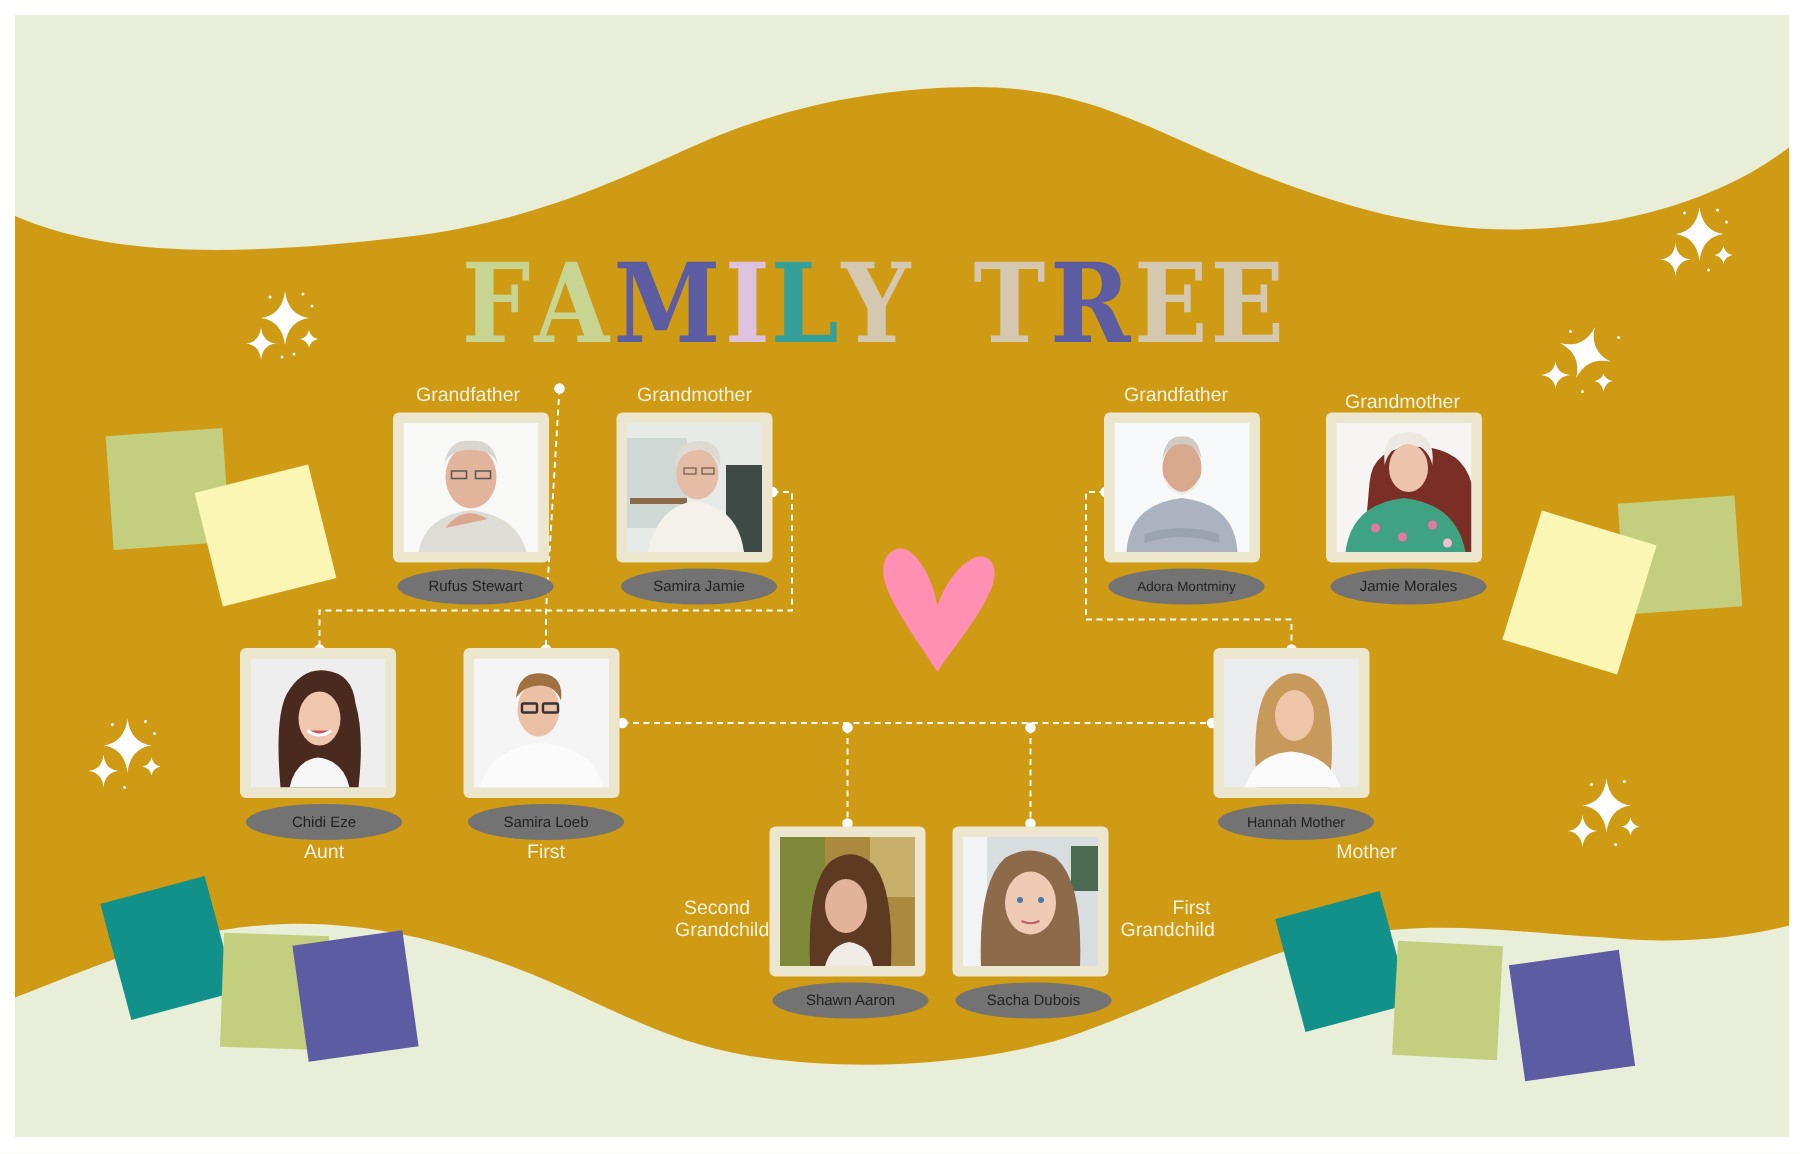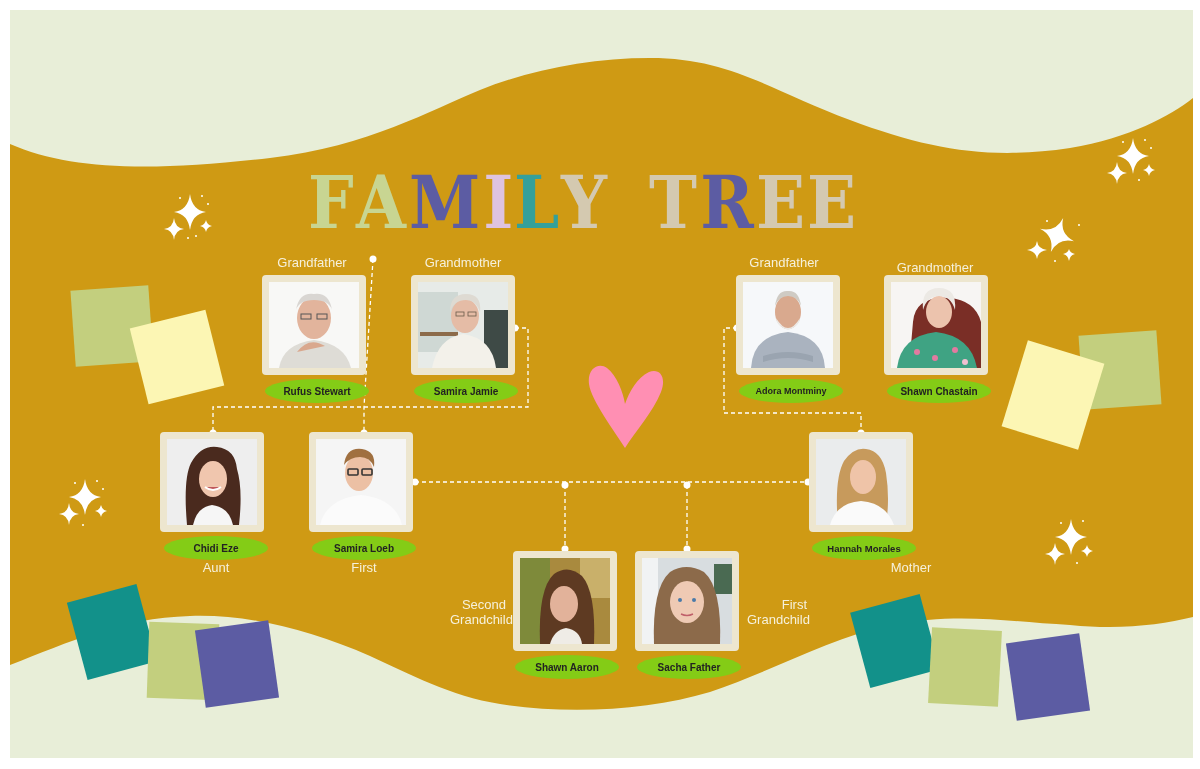--- a/index.html
+++ b/index.html
@@ -6,23 +6,23 @@
   body { width: 1200px; height: 769px; position: relative; overflow: hidden; font-family: "Liberation Sans", sans-serif; }
   .canvas { position: absolute; left: 10px; top: 10px; width: 1183px; height: 748px; background: #e8eed8; overflow: hidden; }
   .bg-svg { position: absolute; left: 0; top: 0; }
   .title { position: absolute; left: 296px; top: 152px; height: 80px; display: flex; align-items: center; font-family: "DejaVu Serif", serif; font-weight: bold; font-size: 70px; letter-spacing: -2px; }
   .title span { display: inline-block; transform: scaleX(0.92) scaleY(1.05); }
   .title .space { width: 40px; }
   .sq { position: absolute; }
   .sparkle { position: absolute; }
   .card { position: absolute; width: 104px; height: 100px; background: #ede6cf; border-radius: 4px; }
   .card .photo { position: absolute; left: 7px; top: 7px; width: 90px; height: 86px; overflow: hidden; }
-  .name-pill { position: absolute; width: 104px; height: 24px; background: #84cc16; border-radius: 50%; display: flex; align-items: center; justify-content: center; font-size: 10px; font-weight: bold; color: #222222; }
+  .name-pill { position: absolute; width: 104px; height: 24px; background: #737373; border-radius: 50%; display: flex; align-items: center; justify-content: center; font-size: 10px; font-weight: normal; color: #222222; }
   .role { position: absolute; font-size: 13px; color: #f6f1dc; text-align: center; }
-  .role.left { text-align: right; }
+  .role.left { text-align: center; }
   .role.right { text-align: left; }
   .lines { position: absolute; left: 0; top: 0; pointer-events: none; }
   .heart { position: absolute; left: 575px; top: 352px; }
 </style>
 </head>
 <body>
 
 <div class="canvas">
 
   <svg class="bg-svg" width="1183" height="748" viewBox="0 0 1183 748">
@@ -186,21 +186,21 @@
       <path d="M22,40 Q24,14 58,16 Q84,18 90,40 L90,86 L18,86Z" fill="#7a2e26"></path>
       <path d="M6,86 Q10,54 45,50 Q80,54 86,86Z" fill="#3fa383"></path>
       <circle cx="26" cy="70" r="3" fill="#e27aa0"></circle>
         <circle cx="44" cy="76" r="3" fill="#e27aa0"></circle>
         <circle cx="64" cy="68" r="3" fill="#e27aa0"></circle>
         <circle cx="74" cy="80" r="3" fill="#f1c0d0"></circle>
       <ellipse cx="48" cy="30" rx="13" ry="16" fill="#ecc3ad"></ellipse>
       <path d="M32,28 Q30,6 48,6 Q66,6 64,28 Q60,14 48,14 Q36,14 32,28Z" fill="#ece9e4"></path>
     </svg>
   </div>
-  <div class="name-pill" style="left:877px;top:369px;">Shawn Chastain</div>
+  <div class="name-pill" style="left:877px;top:369px;">Jamie Morales</div>
 
   <div class="card" style="left:150px;top:422px;">
     <svg class="photo" viewBox="0 0 90 86">
       <rect width="90" height="86" fill="#eeeeee"></rect>
       <path d="M20,86 Q16,40 24,24 Q34,6 50,8 Q68,10 70,30 Q76,50 72,86Z" fill="#4a2a1e"></path>
       <path d="M26,86 Q30,68 45,66 Q62,68 66,86Z" fill="#f6f6f6"></path>
       <ellipse cx="46" cy="40" rx="14" ry="18" fill="#f0c6ae"></ellipse>
       <path d="M38,48 Q46,54 54,48" stroke="#fff" stroke-width="2" fill="#c0575a"></path>
     </svg>
   </div>
@@ -221,21 +221,21 @@
   <div class="role" style="left:302px;top:550px;width:104px;">First</div>
 
   <div class="card" style="left:799px;top:422px;">
     <svg class="photo" viewBox="0 0 90 86">
       <rect width="90" height="86" fill="#eaeced"></rect>
       <path d="M22,86 Q18,40 28,22 Q38,8 50,10 Q66,12 70,34 Q74,60 70,86Z" fill="#c79a5c"></path>
       <path d="M14,86 Q20,64 45,62 Q70,64 78,86Z" fill="#fafafa"></path>
       <ellipse cx="47" cy="38" rx="13" ry="17" fill="#efc4a8"></ellipse>
     </svg>
   </div>
-  <div class="name-pill" style="left:802px;top:526px;font-size:9.5px;">Hannah Morales</div>
+  <div class="name-pill" style="left:802px;top:526px;font-size:9.5px;">Hannah Mother</div>
   <div class="role" style="left:849px;top:550px;width:104px;">Mother</div>
 
   <div class="role left" style="left:440px;top:587px;width:56px;">
     <div>Second</div>
     <div>Grandchild</div>
   </div>
   <div class="card" style="left:503px;top:541px;">
     <svg class="photo" viewBox="0 0 90 86">
       <rect width="90" height="86" fill="#a98a3e"></rect>
       <rect x="0" y="0" width="30" height="86" fill="#7e8a3a"></rect>
@@ -252,19 +252,19 @@
       <rect width="90" height="86" fill="#d8dde0"></rect>
       <rect x="0" y="0" width="16" height="86" fill="#f1f3f4"></rect>
       <rect x="72" y="6" width="18" height="30" fill="#4a6a52"></rect>
       <path d="M12,86 Q10,30 28,14 Q44,4 62,14 Q80,30 78,86Z" fill="#8c6a4a"></path>
       <ellipse cx="45" cy="44" rx="17" ry="21" fill="#efcab4"></ellipse>
       <circle cx="38" cy="42" r="2" fill="#4a7aa8"></circle>
         <circle cx="52" cy="42" r="2" fill="#4a7aa8"></circle>
       <path d="M39,56 Q45,59 51,56" stroke="#c0606a" stroke-width="1.4" fill="none"></path>
     </svg>
   </div>
-  <div class="name-pill" style="left:627px;top:645px;">Sacha Father</div>
+  <div class="name-pill" style="left:627px;top:645px;">Sacha Dubois</div>
   <div class="role right" style="left:737px;top:587px;width:60px;text-align:right;">
     <div>First</div>
     <div>Grandchild</div>
   </div>
 
 </div>
 
 </body></html>

